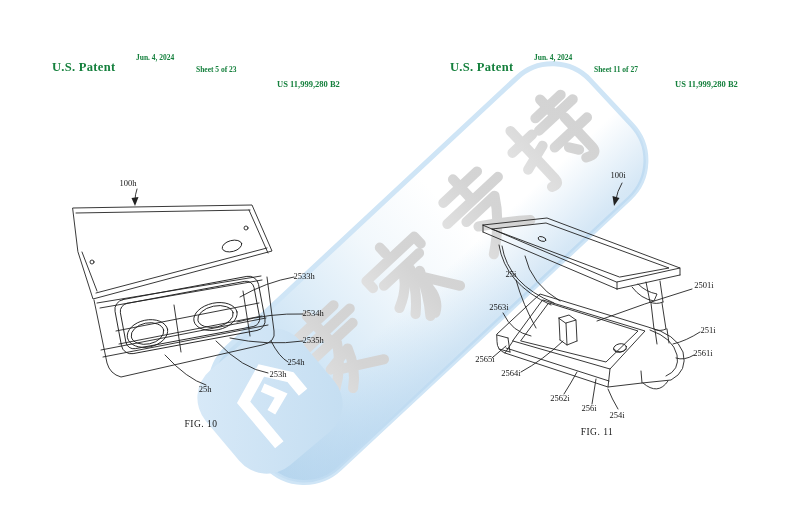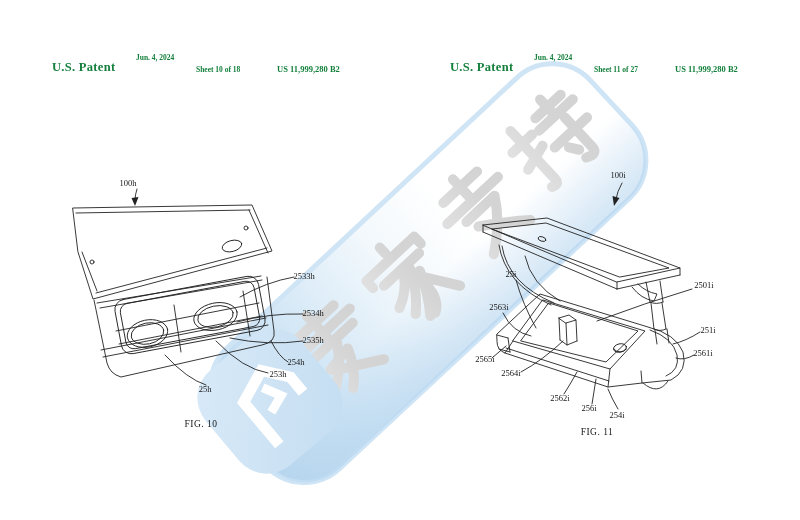--- a/index.html
+++ b/index.html
@@ -5,21 +5,21 @@
   html,body{margin:0;padding:0;background:#ffffff;}
   .page{
     position:relative;width:800px;height:520px;background:#ffffff;
     overflow:hidden;font-family:"Liberation Serif",serif;color:#111;
   }
   .layer{position:absolute;left:0;top:0;width:800px;height:520px;}
   .hdr-item{position:absolute;white-space:nowrap;color:#15803d;}
   .hdr-title{font-size:12.5px;font-weight:bold;letter-spacing:.3px;top:60px;}
   .hdr-date{font-size:7.5px;font-weight:bold;top:53px;}
   .hdr-sheet{font-size:7.5px;font-weight:bold;top:65px;}
-  .hdr-num{font-size:8.5px;font-weight:bold;top:64px;text-align:center;}
+  .hdr-num{font-size:8.5px;font-weight:bold;top:79px;text-align:center;}
   .p10-title{left:52px;}  .p10-date{left:136px;} .p10-sheet{left:196px;} .p10-num{left:277px;}
   .p11-title{left:450px;} .p11-date{left:534px;} .p11-sheet{left:594px;} .p11-num{left:675px;}
   svg text.fig-label{font-family:"Liberation Serif",serif;font-size:8.5px;fill:#161616;}
   svg text.fig-caption{font-family:"Liberation Serif",serif;font-size:9.5px;fill:#161616;letter-spacing:.5px;}
 </style>
 </head>
 <body>
 
 <div class="page">
 
@@ -188,21 +188,21 @@
     <text x="511" y="376" text-anchor="middle" class="fig-label">2564i</text>
     <text x="560" y="401" text-anchor="middle" class="fig-label">2562i</text>
     <text x="589" y="411" text-anchor="middle" class="fig-label">256i</text>
     <text x="617" y="418" text-anchor="middle" class="fig-label">254i</text>
     <text x="597" y="435" text-anchor="middle" class="fig-caption">FIG. 11</text>
   </svg>
 
   <div>
     <span class="hdr-item hdr-title p10-title">U.S. Patent</span>
     <span class="hdr-item hdr-date  p10-date">Jun. 4, 2024</span>
-    <span class="hdr-item hdr-sheet p10-sheet">Sheet 10 of 18</span>
+    <span class="hdr-item hdr-sheet p10-sheet">Sheet 5 of 23</span>
     <span class="hdr-item hdr-num   p10-num">US 11,999,280 B2</span>
   </div>
   <div>
     <span class="hdr-item hdr-title p11-title">U.S. Patent</span>
     <span class="hdr-item hdr-date  p11-date">Jun. 4, 2024</span>
     <span class="hdr-item hdr-sheet p11-sheet">Sheet 11 of 27</span>
     <span class="hdr-item hdr-num   p11-num">US 11,999,280 B2</span>
   </div>
 
 </div>

